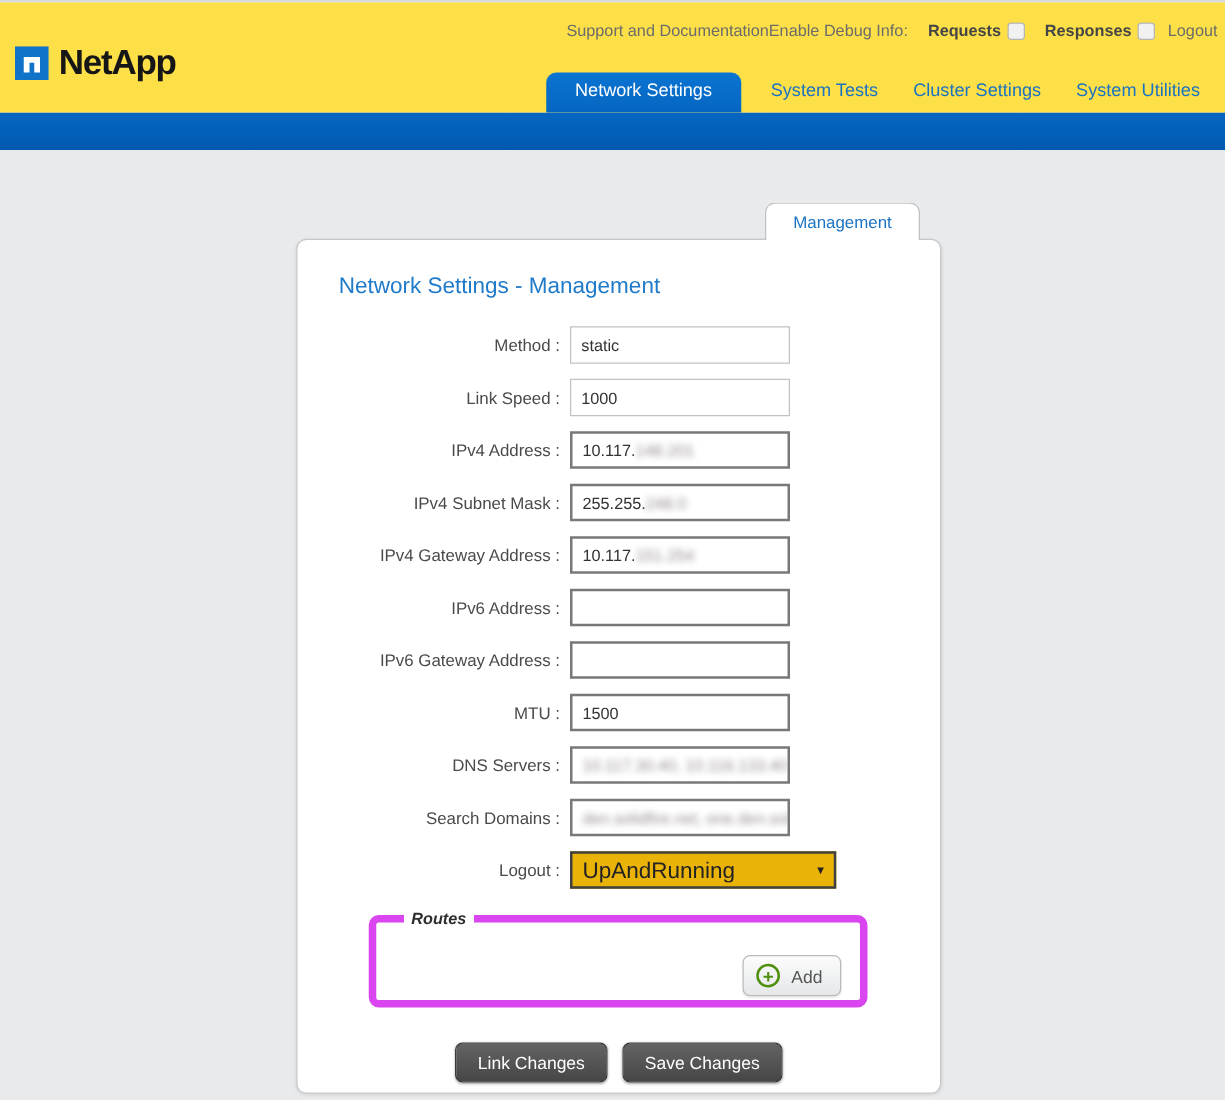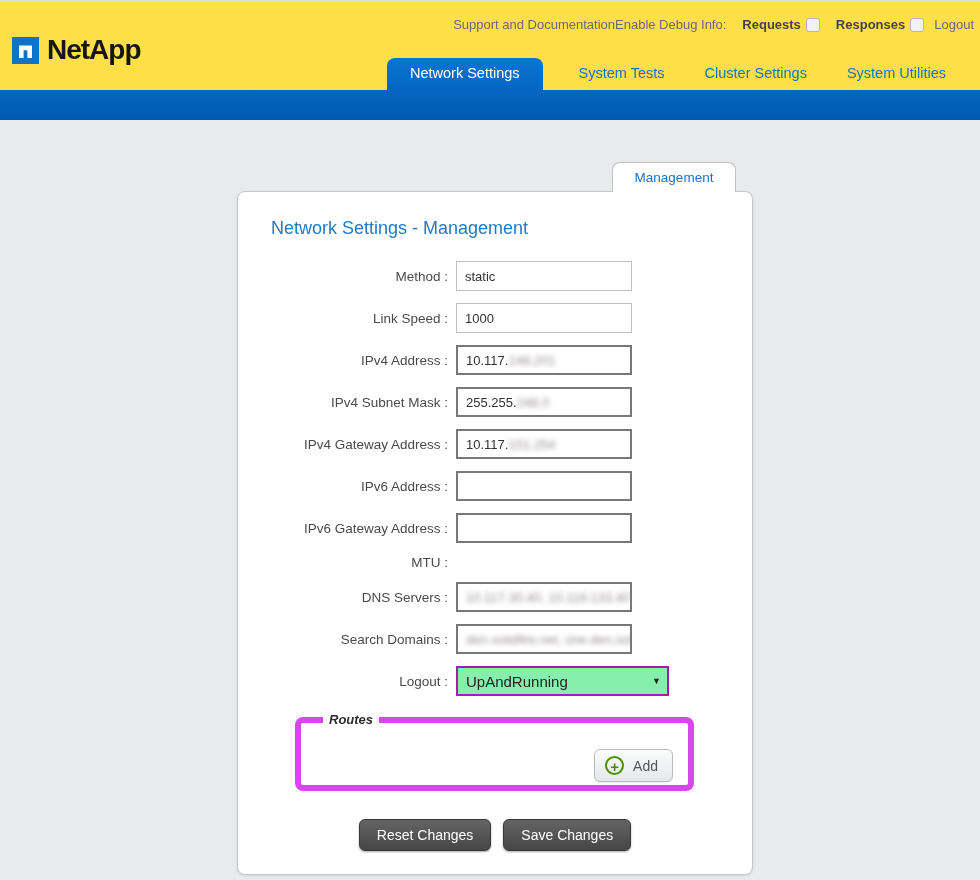--- a/index.html
+++ b/index.html
@@ -31,21 +31,21 @@
   .logout { margin-left:10px; }
 
   .logo { position:absolute; left:12px; top:32px; display:flex; align-items:center; }
   .logo-mark { width:27px; height:27px; display:block; }
   .logo-text {
     margin-left:8px; font-size:28px; font-weight:bold; color:#161616;
     letter-spacing:-1px;
   }
 
   
-  .tabs { position:absolute; right:20px; bottom:0; display:flex; align-items:flex-end;gap:12px; }
+  .tabs { position:absolute; right:6px; bottom:0; display:flex; align-items:flex-end; }
   .tab {
     font-size:14.5px; color:#1A72C2; padding:7px 14px 9px 14px; cursor:pointer;
     white-space:nowrap;
   }
   .tab.active {
     background:linear-gradient(#0B74D1, #0566C2);
     color:#FFFFFF; border-radius:8px 8px 0 0;
     padding:7px 23px 9px 23px; margin-right:10px;
   }
   .blue-bar { height:30px; background:linear-gradient(#0566C2, #0059AE); }
@@ -79,22 +79,22 @@
     width:176px; height:30px; font-size:13px; color:#333;
     font-family:"Liberation Sans", sans-serif;
     padding:0 8px; background:#fff; outline:none;
   }
   .field-input.light { border:1px solid #C2C2C2; }
   .field-input.dark  { border:2px solid #787878; }
   div.field-input { display:flex; align-items:center; white-space:nowrap; overflow:hidden; }
   .blurred { filter:blur(2.6px); color:#978E95; }
   .select-wrap { position:relative; width:213px; }
   .field-select {
-    width:213px; height:30px; border:2px solid #a21caf; background:#86efac;
-    font-size:15px; color:#222; padding:0 20px 0 8px;
+    width:213px; height:30px; border:2px solid #404040; background:#eab308;
+    font-size:18px; color:#222; padding:0 20px 0 8px;
     font-family:"Liberation Sans", sans-serif;
     -webkit-appearance:none; appearance:none; outline:none;
   }
   .select-arrow {
     position:absolute; right:8px; top:50%; transform:translateY(-50%);
     font-size:9px; color:#222; pointer-events:none;
   }
 
   
   .routes-fieldset {
@@ -211,20 +211,21 @@
         <div class="form-row">
           <label class="field-label">IPv6 Address :</label>
           <input type="text" class="field-input dark" style="">
         </div>
         <div class="form-row">
           <label class="field-label">IPv6 Gateway Address :</label>
           <input type="text" class="field-input dark" style="">
         </div>
         <div class="form-row">
           <label class="field-label">MTU :</label>
+          <input type="text" class="field-input dark" value="1500" style="">
         </div>
         <div class="form-row">
           <label class="field-label">DNS Servers :</label>
           <div class="field-input dark">
             <span class="blurred">10.117.30.40, 10.116.133.40</span>
           </div>
         </div>
         <div class="form-row">
           <label class="field-label">Search Domains :</label>
           <div class="field-input dark">
@@ -239,17 +240,17 @@
 
     <fieldset class="routes-fieldset">
       <legend>Routes</legend>
       <button class="add-button">
         <span class="plus-icon">+</span>
         <span>Add</span>
       </button>
     </fieldset>
 
     <div class="actions">
-      <button class="dark-button">Reset Changes</button>
+      <button class="dark-button">Link Changes</button>
       <button class="dark-button">Save Changes</button>
     </div>
   </div>
 </div>
 
 </body></html>

